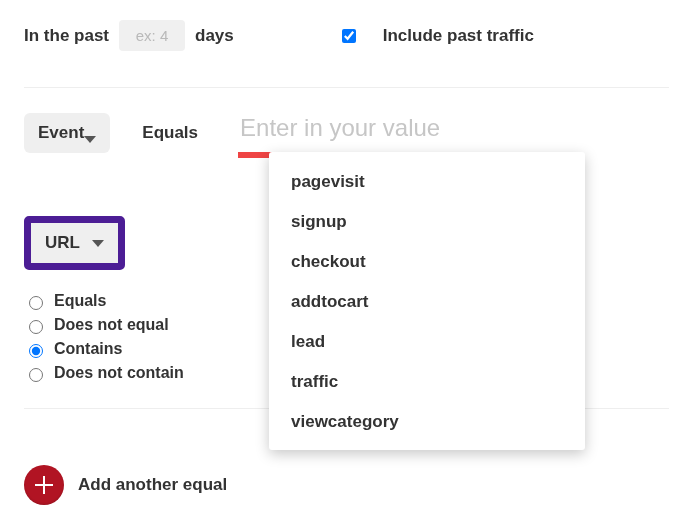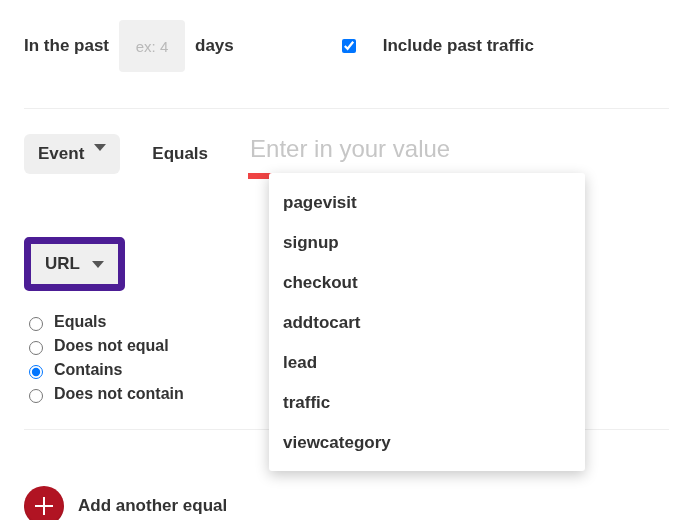--- a/index.html
+++ b/index.html
@@ -1,33 +1,33 @@
 <!DOCTYPE html>
 <html><head>
   <meta charset="utf-8">
   <style>
     * { box-sizing: border-box; font-family: -apple-system, BlinkMacSystemFont, "Segoe UI", Helvetica, Arial, sans-serif; }
     body { margin:0; padding:20px 24px; width:693px; background:#fff; color:#333; }
     .row { display:flex; align-items:center; gap:10px; }
     .text-bold { font-weight:700; color:#333; font-size:17px; }
     .past-days-row { margin-bottom:36px; }
     .days-input {
-      width:66px; height:52px; border:none; background:#f0f0f0; border-radius:4px;
+      width:66px; height:31px; border:none; background:#f0f0f0; border-radius:4px;
       text-align:center; font-size:15px; color:#333;
     }
     .days-input::placeholder { color:#b9b9b9; }
     .include-past { margin-left:94px; display:flex; align-items:center; gap:24px; }
     .include-past input[type=checkbox] {
       width:14px; height:14px;
     }
     .divider { border:none; border-top:1px solid #eee; margin:20px 0; }
 
     .event-row { margin-bottom:14px; position:relative; }
     .pill-dd {
-      display:inline-flex; align-items:flex-start; gap:10px;
+      display:inline-flex; align-items:flex-end; 
       background:#efefef; border-radius:6px; padding:10px 14px;
       font-weight:700; font-size:17px; color:#333; cursor:pointer; border:none;
     }
     .pill-dd .caret {
       display:inline-block; width:0; height:0;
       border-left:6px solid transparent; border-right:6px solid transparent;
       border-top:7px solid #555;
     }
     .equals-lbl { margin-left:22px; font-weight:700; font-size:17px; color:#333; }
     .value-input-wrap { position:relative; margin-left:30px; flex:1; }
@@ -38,21 +38,21 @@
     }
     .value-input::placeholder { color:#c6c6c6; }
 
     .dropdown-panel {
       position:absolute; left:245px; top:44px; width:316px;
       background:#fff; border-radius:3px;
       box-shadow: 0 4px 14px rgba(0,0,0,.22);
       padding:10px 0 8px 0; z-index:10;
     }
     .dropdown-item {
-      padding:10px 14px; font-size:17px; font-weight:700; color:#333; cursor:pointer;
+      padding:10px 22px; font-size:17px; font-weight:700; color:#333; cursor:pointer;
     }
 
     .url-section { margin-top:58px; }
     .url-dd {
       display:inline-flex; align-items:center; gap:12px;
       background:#efefef; border:7px solid #4c1d95; border-radius:5px;
       padding:10px 14px; font-weight:700; font-size:17px; color:#333; cursor:pointer;
     }
     .url-dd .caret {
       display:inline-block; width:0; height:0;

